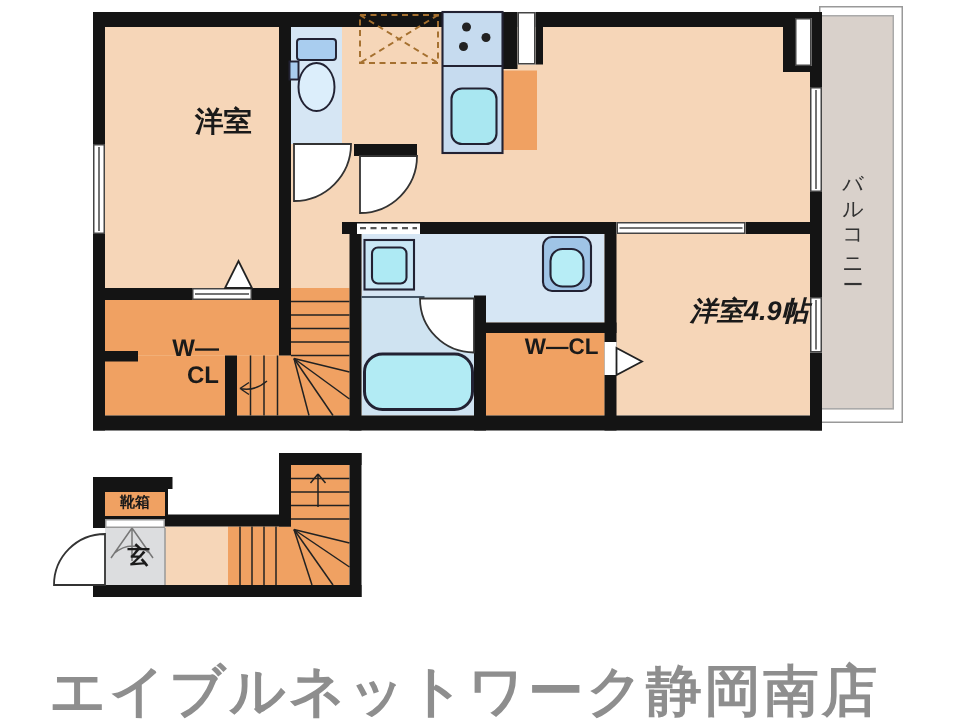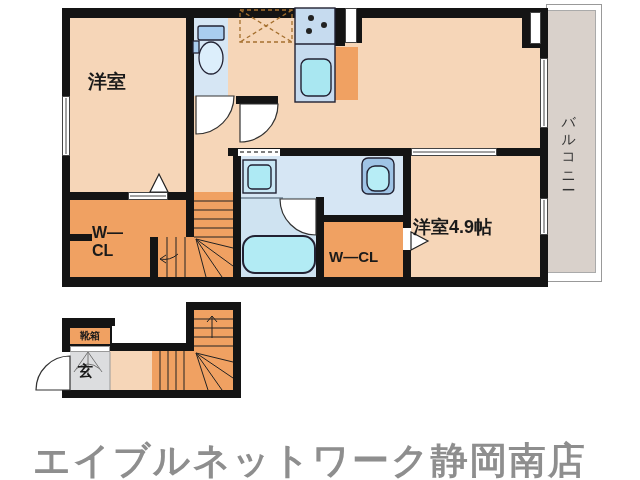--- a/index.html
+++ b/index.html
@@ -13,21 +13,21 @@
     --balcony-gray:#d9d1cb;
     --entry-gray:#dcdddf;
     --footer-gray:#8e8e8e;
   }
   html,body{margin:0;padding:0;background:#fff;}
   #stage{position:relative;width:640px;height:480px;background:#fff;overflow:hidden;
          font-family:"Liberation Sans","DejaVu Sans",sans-serif;}
   .wall{position:absolute;background:var(--wall);}
   .fill{position:absolute;}
   .win{position:absolute;background:#fff;border:1px solid #444;box-sizing:border-box;}
-  .label{position:absolute;color:#1a1a1a;font-weight:700;text-align:left;line-height:1.15;}
+  .label{position:absolute;color:#1a1a1a;font-weight:700;text-align:right;line-height:1.15;}
   #svg-overlay{position:absolute;left:0;top:0;pointer-events:none;}
   .v-label{writing-mode:vertical-rl;letter-spacing:3px;font-weight:400;}
 </style>
 </head>
 <body>
 
 <div id="stage">
 
   <div class="fill" style="left:70px;top:18px;width:470px;height:259px;background:var(--room-peach);"></div>
 
@@ -190,24 +190,24 @@
 
     <g stroke="#777" stroke-width="1" fill="none">
       <path d="M 88 352 L 74 372 M 88 352 L 102 372 M 88 352 L 88 374 M 76 369 Q 88 359 100 369"></path>
       <line x1="110" y1="352" x2="110" y2="390" stroke="#999"></line>
     </g>
   </svg>
 
   <div class="label" style="left:88px;top:71px;width:80px;font-size:19px;">
     <div>洋室</div>
   </div>
-  <div class="label" style="left:413px;top:217px;width:126px;font-size:18px;">洋室4.9帖</div>
+  <div class="label" style="left:413px;top:197px;width:126px;font-size:18px;font-style:italic;">洋室4.9帖</div>
   <div class="label" style="left:92px;top:224px;width:54px;font-size:16px;">
     <div>W—</div>
     <div>CL</div>
   </div>
-  <div class="label" style="left:329px;top:248px;width:70px;font-size:15px;">W—CL</div>
+  <div class="label" style="left:329px;top:223px;width:70px;font-size:15px;">W—CL</div>
   <div class="label v-label" style="left:561px;top:106px;font-size:14px;font-weight:400;color:#333;">バルコニー</div>
   <div class="label" style="left:78px;top:362px;width:22px;font-size:15px;">玄</div>
 
   <div style="position:absolute;left:33px;top:436px;width:600px;font-size:37px;font-weight:700;
               letter-spacing:2px;color:var(--footer-gray);white-space:nowrap;">エイブルネットワーク静岡南店</div>
 </div>
 
 </body></html>

